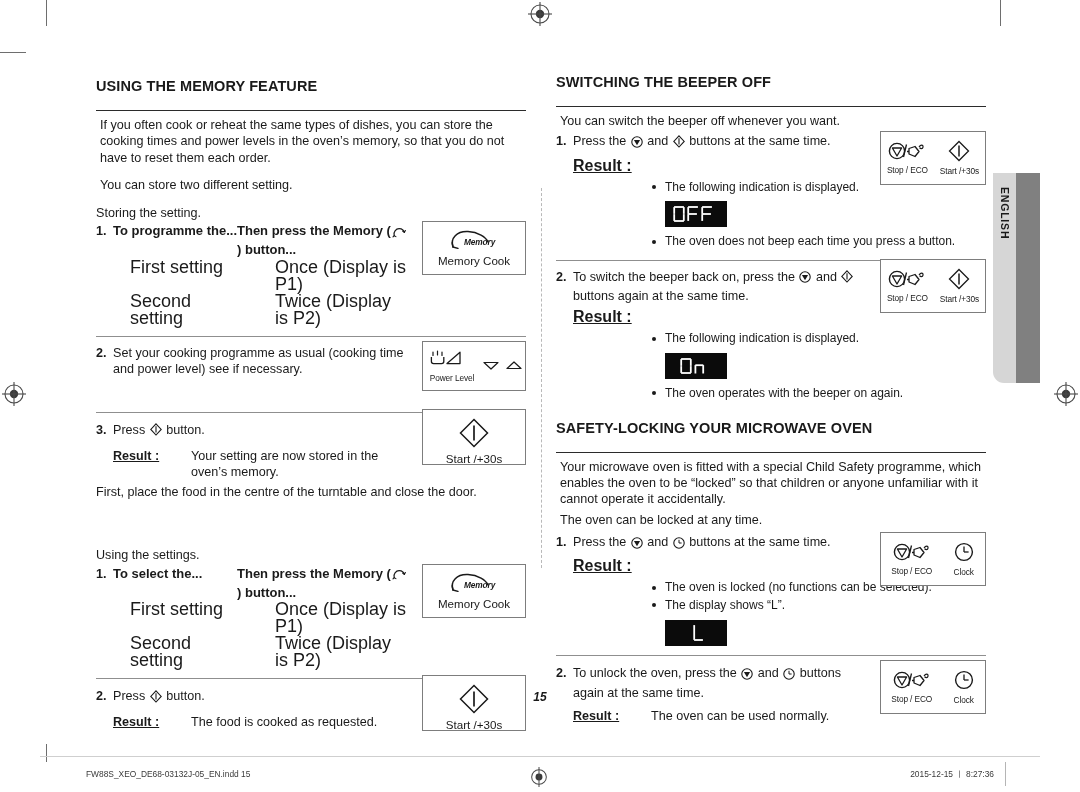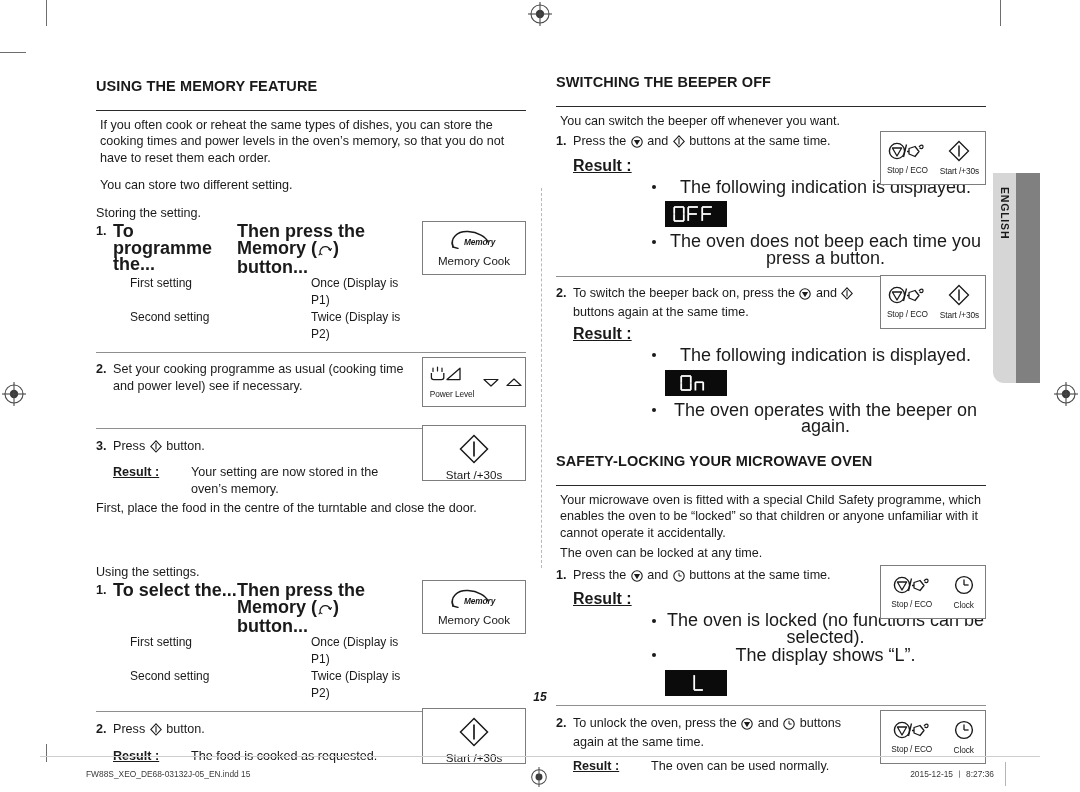--- a/index.html
+++ b/index.html
@@ -65,47 +65,46 @@
   .step-num {
     font-size: 12.6px;
     font-weight: bold;
     width: 17px;
     flex: 0 0 17px;
     line-height: 16.6px;
   }
   .step-body { flex: 1 1 auto; font-size: 12.6px; line-height: 16.6px; }
 
   
-  .hdr-row { display: flex; font-weight: bold; font-size: 18px; line-height: 16.6px; }
+  .hdr-row { display: flex; font-weight: bold; font-size: 13px; line-height: 16.6px; }
   .hdr-col-a { width: 124px; flex: 0 0 124px; }
   .hdr-col-b { flex: 1 1 auto; }
 
-  .opt-row { display: flex; font-size: 12px; line-height: 17px; gap: 36px; }
+  .opt-row { display: flex; font-size: 18px; line-height: 17px; }
   .opt-row .opt-a { width: 124px; flex: 0 0 124px; padding-left: 17px; box-sizing: border-box; }
   .opt-row .opt-b { flex: 1 1 auto; margin-left: 38px; }
 
   
   .result-row { display: flex; margin-top: 7px; font-size: 12.6px; line-height: 16.6px; }
   .result-label {
     font-weight: bold;
     text-decoration: underline;
     flex: 0 0 auto;
     white-space: nowrap;
   }
   .result-label.w-inline { width: 78px; flex: 0 0 78px; }
   .result-text { flex: 1 1 auto; padding-left: 0; }
 
   .bullet-list { margin: 4px 0 0 0; padding: 0; list-style: none; }
   .bullet-list li {
     position: relative;
     padding-left: 16px;
-    font-size: 18px;
+    font-size: 12px;
     line-height: 16.6px;
     margin-bottom: 1px;
-    text-align: center;
   }
   .bullet-list li:before {
     content: "";
     position: absolute;
     left: 3px; top: 6.5px;
     width: 4px; height: 4px;
     border-radius: 50%;
     background: #1a1a1a;
   }
 

